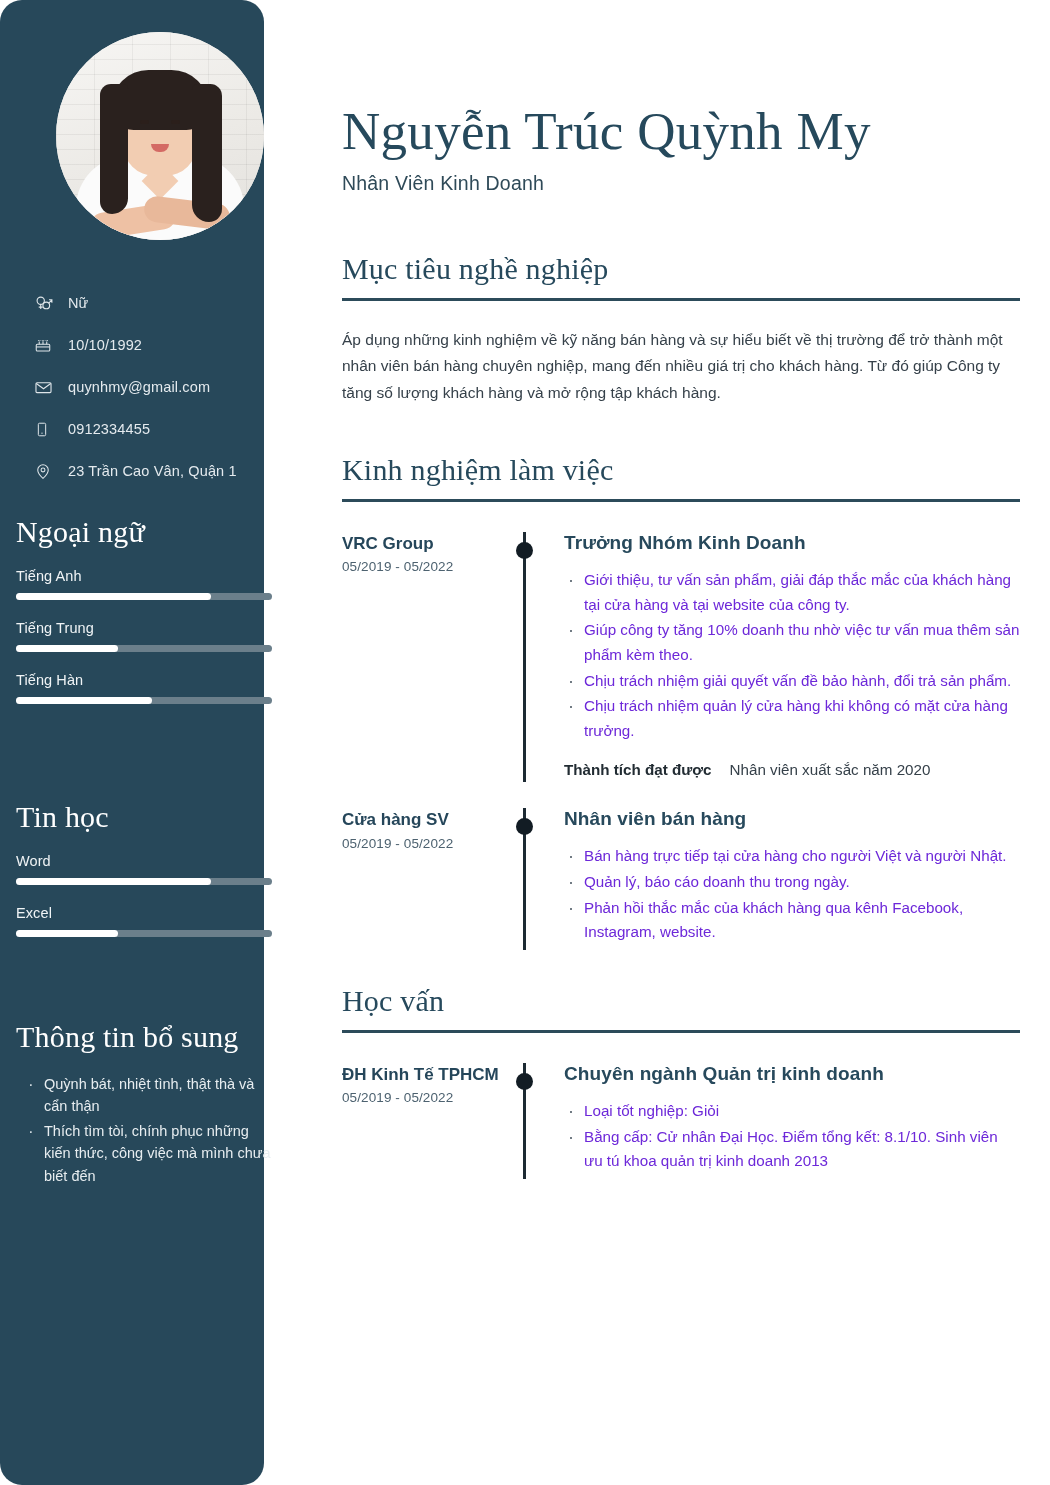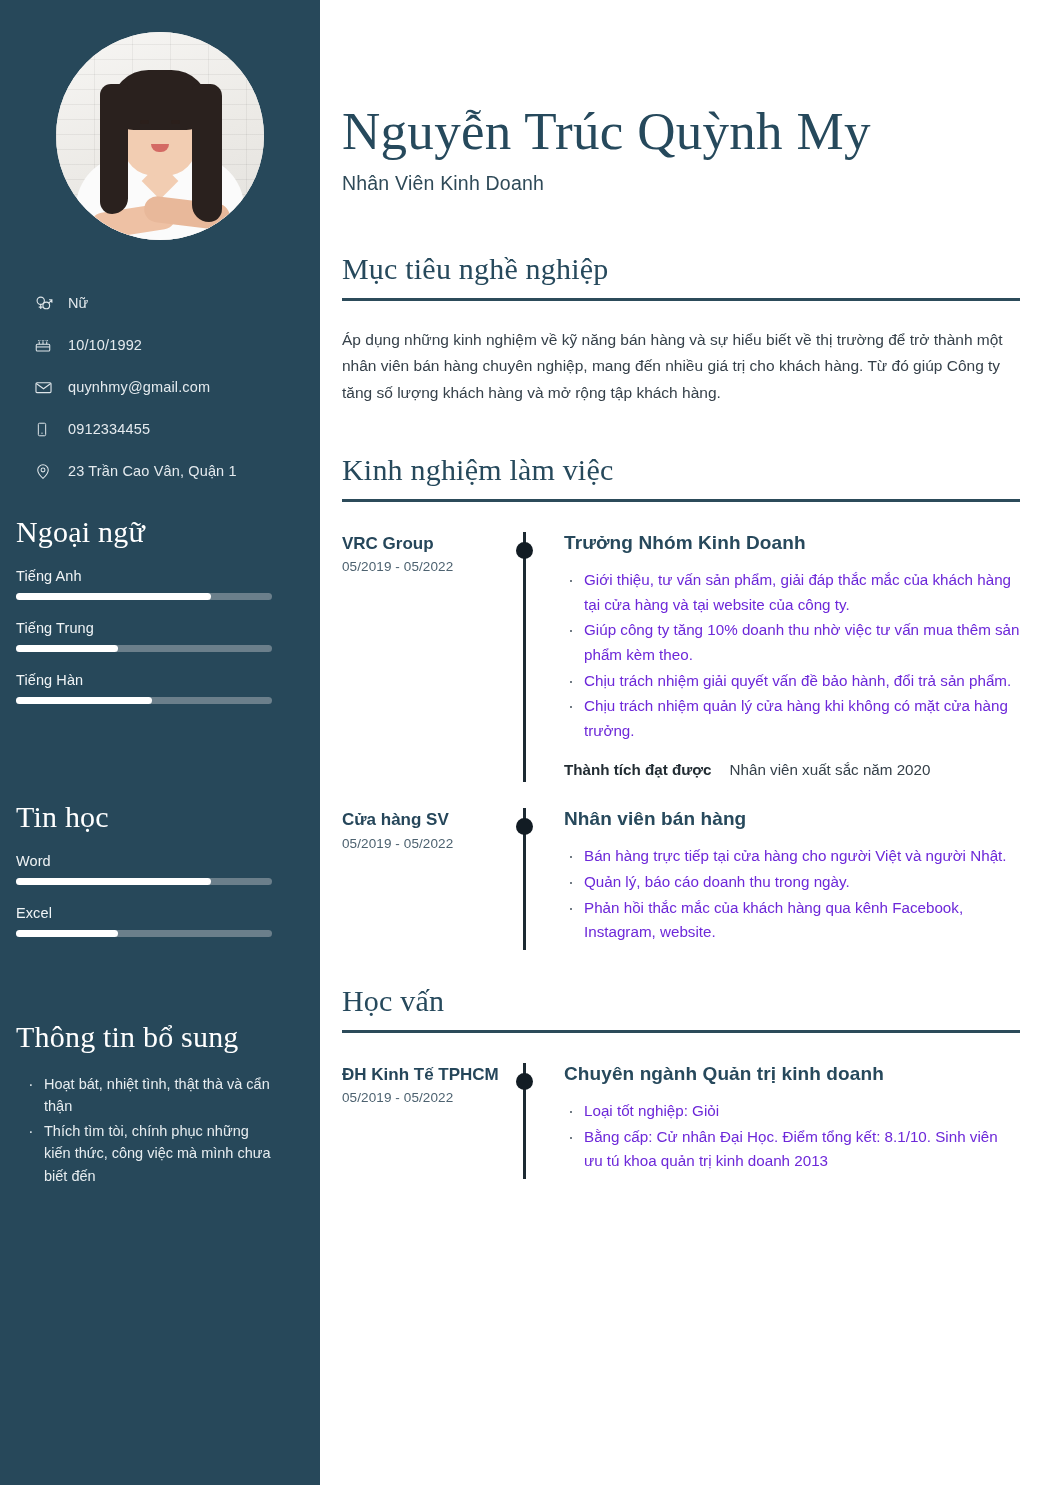--- a/index.html
+++ b/index.html
@@ -7,23 +7,24 @@
   body {
     font-family:"Liberation Sans", sans-serif;
     background:#ffffff;
     color:#2f3b42;
     -webkit-font-smoothing:antialiased;
   }
   .page { position:relative; width:1050px; height:1485px; overflow:hidden; background:#fff; }
 
   
   .sidebar {
-    position:absolute; left:0; top:0; width:320px; height:1485px;
+    position:absolute; left:0; top:0; width:264px; height:1485px;
     background:#27485a;
     padding:0;
+    border-radius:22px;
   }
   .photo-wrap { position:absolute; left:56px; top:32px; width:208px; height:208px; }
   .photo {
     width:208px; height:208px; border-radius:50%;
     overflow:hidden; position:relative;
     background:#f2f1ef;
   }
   .brick {
     position:absolute; inset:0;
     background:
@@ -282,21 +283,21 @@
         <div class="skill-label">Excel</div>
         <div class="bar">
           <div class="bar-fill" style="width: 40%;"></div>
         </div>
       </div>
     </section>
 
     <section class="side-section" style="top:1020px;">
       <h2 class="side-h">Thông tin bổ sung</h2>
       <ul class="side-list">
-        <li>Hoạt bát, nhiệt tình, thật thà và cẩn thận</li>
+        <li>Quỳnh bát, nhiệt tình, thật thà và cẩn thận</li>
         <li>Thích tìm tòi, chính phục những kiến thức, công việc mà mình chưa biết đến</li>
       </ul>
     </section>
 
   </aside>
 
   <main class="main">
 
     <h1 class="name">Nguyễn Trúc Quỳnh My</h1>
     <div class="role">Nhân Viên Kinh Doanh</div>

